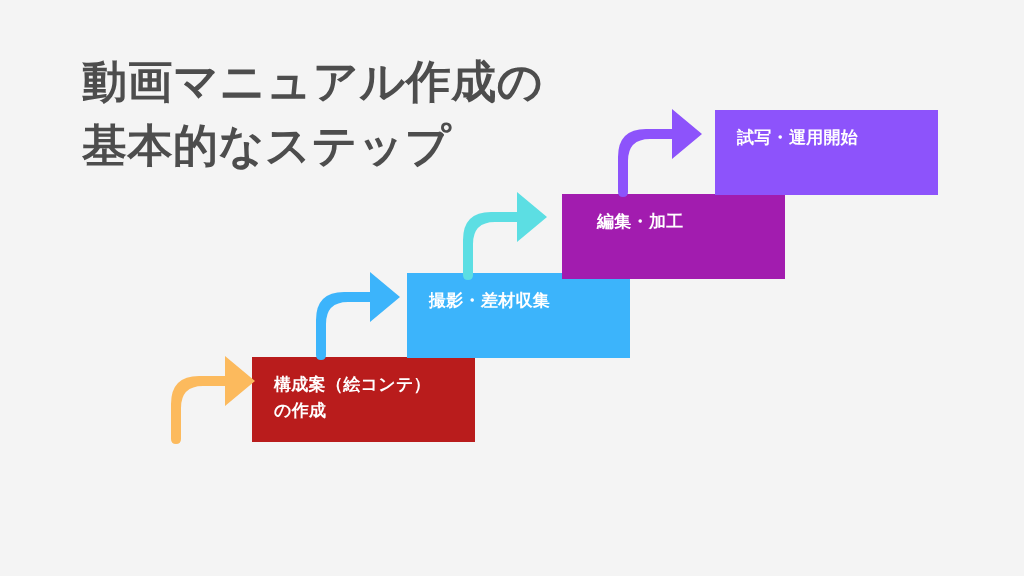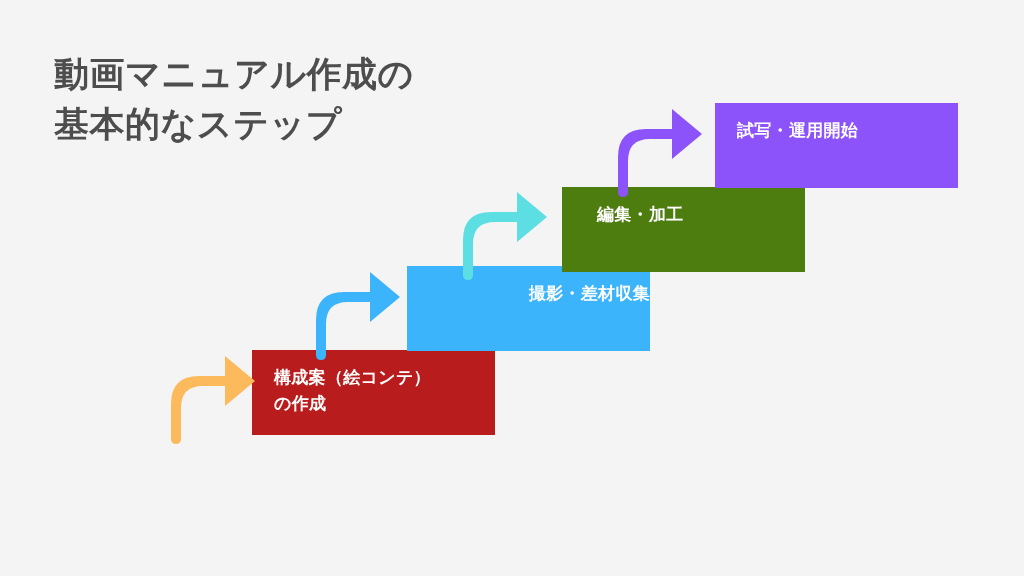--- a/index.html
+++ b/index.html
@@ -17,38 +17,39 @@
   #slide {
     position: relative;
     width: 1024px;
     height: 576px;
     background: #f4f4f4;
   }
 
   
   #title {
     position: absolute;
-    left: 54px;
+    left: 82px;
     top: 50px;
     width: 520px;
     color: #4d4d4d;
-    font-size: 35px;
+    font-size: 45px;
     font-weight: bold;
     line-height: 1.42;
     letter-spacing: 0.5px;
     white-space: pre-line;
   }
 
   
   .step-box {
     position: absolute;
-    width: 243px;
+    width: 223px;
     height: 85px;
     box-sizing: border-box;
     padding: 14px 0 0 22px;
+    margin-top: 7px;
   }
   .step-label {
     color: #ffffff;
     font-size: 17px;
     font-weight: bold;
     line-height: 1.55;
     letter-spacing: 0.3px;
     white-space: pre-line;
   }
 
@@ -66,24 +67,24 @@
 
 <div id="slide" style="background: rgb(244, 244, 244);">
 
   <div id="title" style="color: rgb(77, 77, 77);">動画マニュアル作成の
 基本的なステップ</div>
 
   <div class="step-box" style="left: 252px; top: 350px; background: #b91c1c;">
     <div class="step-label" style="color: rgb(255, 255, 255);">構成案（絵コンテ）
 の作成</div>
   </div>
-  <div class="step-box" style="left: 407px; top: 266px; background: rgb(60, 180, 251); text-align: right;">
+  <div class="step-box" style="left: 407px; top: 266px; background: rgb(60, 180, 251);">
     <div class="step-label" style="color: rgb(255, 255, 255);">撮影・差材収集</div>
   </div>
-  <div class="step-box" style="left: 562px; top: 187px; background: #4d7c0f; padding-left: 35px;">
+  <div class="step-box" style="left: 562px; top: 187px; background: #a21caf; padding-left: 35px;">
     <div class="step-label" style="color: rgb(255, 255, 255);">編集・加工</div>
   </div>
   <div class="step-box" style="left: 715px; top: 103px; background: rgb(141, 83, 251);">
     <div class="step-label" style="color: rgb(255, 255, 255);">試写・運用開始</div>
   </div>
 
   <div class="arrow" style="left: 163px; top: 338px;">
     <svg viewBox="0 0 96 108" xmlns="http://www.w3.org/2000/svg" aria-hidden="true">
       <path class="arrow-body" d="M8 101 L8 66 Q8 38 36 38 L62 38 L62 18 L92 43 L62 68 L62 48 L40 48 Q18 48 18 70 L18 101 Q18 106 13 106 Q8 106 8 101 Z" fill="#fcba5d"></path>
     </svg>

